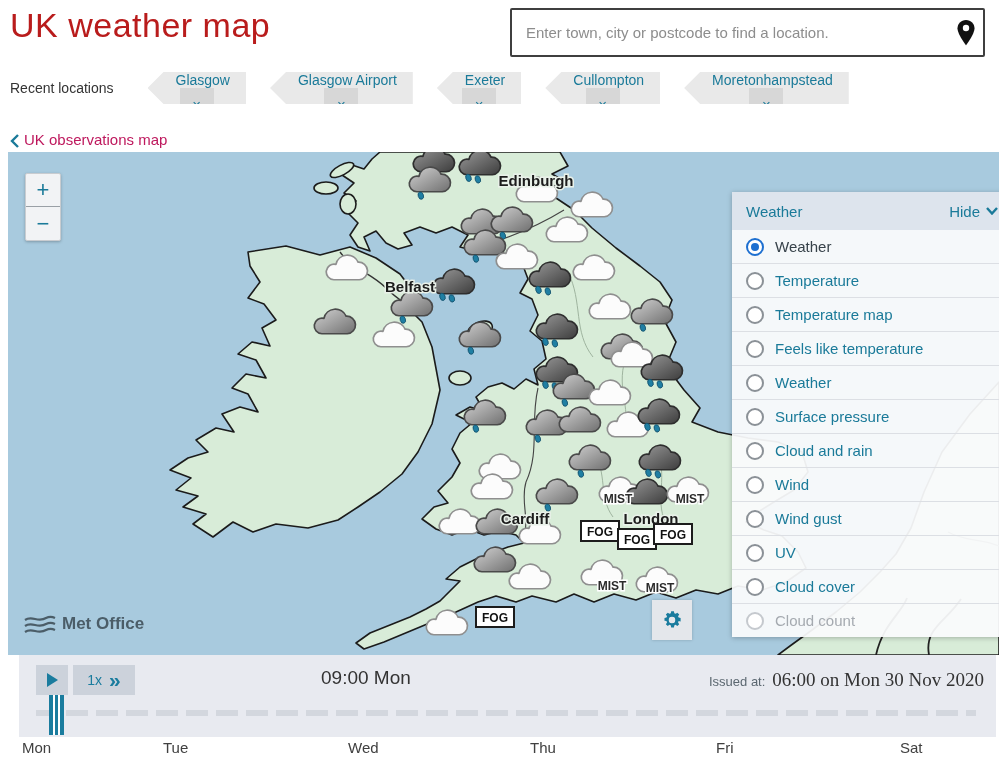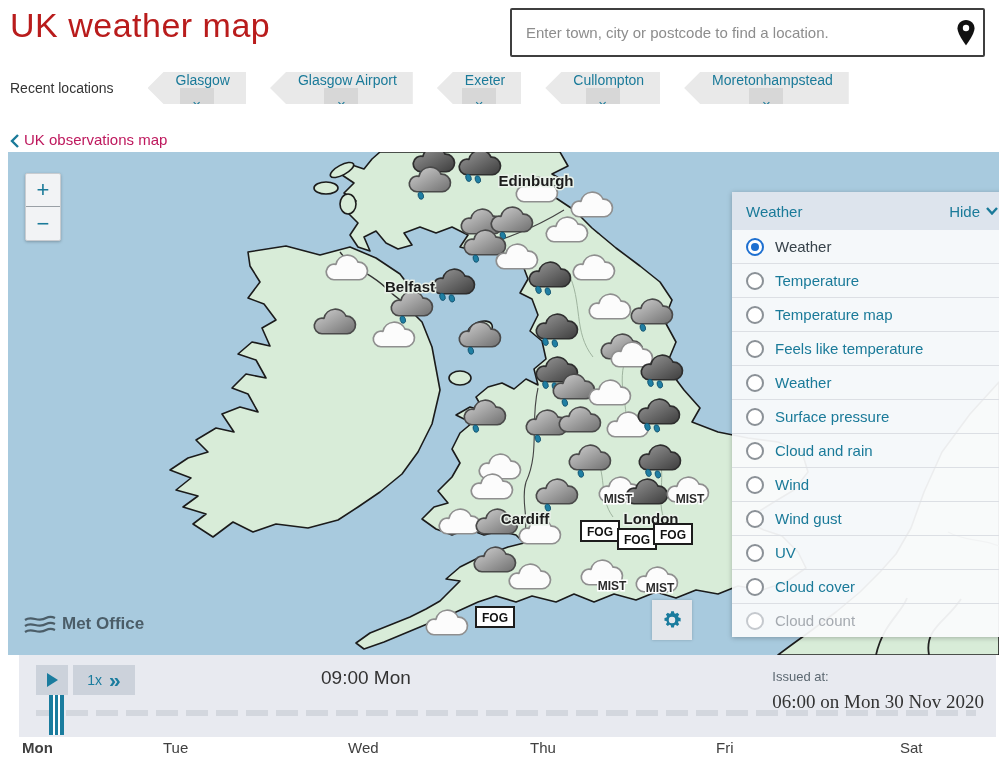--- a/index.html
+++ b/index.html
@@ -43,21 +43,21 @@
   .opt-row.dis .radio{border-color:#c5c9ce;}
   .opt-row.dis .opt-label{color:#a5aab0;}
   
   #timebar{position:absolute;left:8px;top:655px;width:977px;height:82px;background:#e8eaf0;margin-left:11px;}
   #play-btn{position:absolute;left:17px;top:10px;width:32px;height:30px;background:#ccd2db;display:flex;align-items:center;justify-content:center;cursor:pointer;}
   #play-tri{width:0;height:0;border-left:11px solid #1a7c9e;border-top:7px solid transparent;border-bottom:7px solid transparent;}
   #speed-btn{position:absolute;left:54px;top:10px;width:62px;height:30px;background:#ccd2db;display:flex;align-items:center;justify-content:center;gap:7px;cursor:pointer;}
   #speed-label{color:#1a7c9e;font-size:14px;}
   #skip-icon{color:#1a7c9e;font-size:21px;font-weight:bold;line-height:26px;}
   #current-time{position:absolute;left:302px;top:12px;font-size:19px;color:#333;}
-  #issued{position:absolute;right:12px;top:14px;display:flex;align-items:baseline;gap:7px;flex-direction:column;}
+  #issued{position:absolute;right:12px;top:14px;display:flex;align-items:baseline;gap:7px;}
   #issued-prefix{font-size:13px;color:#5b6770;}
   #issued-value{font-size:19px;color:#333;font-family:Liberation Serif, serif;}
   #track{position:absolute;left:17px;top:55px;width:940px;height:6px;
     background:repeating-linear-gradient(90deg,#d3d7de 0 22px,transparent 22px 30px);}
   #slider-handle{position:absolute;left:30px;top:40px;width:15px;height:40px;cursor:pointer;
     background:linear-gradient(90deg,#1a7c9e 0 4px,#fff 4px 6px,#1a7c9e 6px 9px,#fff 9px 11px,#1a7c9e 11px 15px);}
   #day-labels{position:absolute;left:8px;top:737px;width:977px;height:26px;background:#fff;}
   .day-lbl{position:absolute;top:2px;font-size:15px;color:#404040;}
 </style>
 </head>
@@ -451,19 +451,19 @@
   </div>
   <div id="current-time">09:00 Mon</div>
   <div id="issued">
     <span id="issued-prefix">Issued at:</span>
     <span id="issued-value">06:00 on Mon 30 Nov 2020</span>
   </div>
   <div id="track"></div>
   <div id="slider-handle"></div>
 </div>
 <div id="day-labels">
-    <span class="day-lbl" style="left: 14px; font-weight: bold;">Mon</span>
+    <span class="day-lbl" style="left: 14px;">Mon</span>
     <span class="day-lbl" style="left: 155px;">Tue</span>
     <span class="day-lbl" style="left: 340px;">Wed</span>
     <span class="day-lbl" style="left: 522px;">Thu</span>
     <span class="day-lbl" style="left: 708px;">Fri</span>
     <span class="day-lbl" style="left: 892px;">Sat</span>
   </div>
 
 </body></html>

